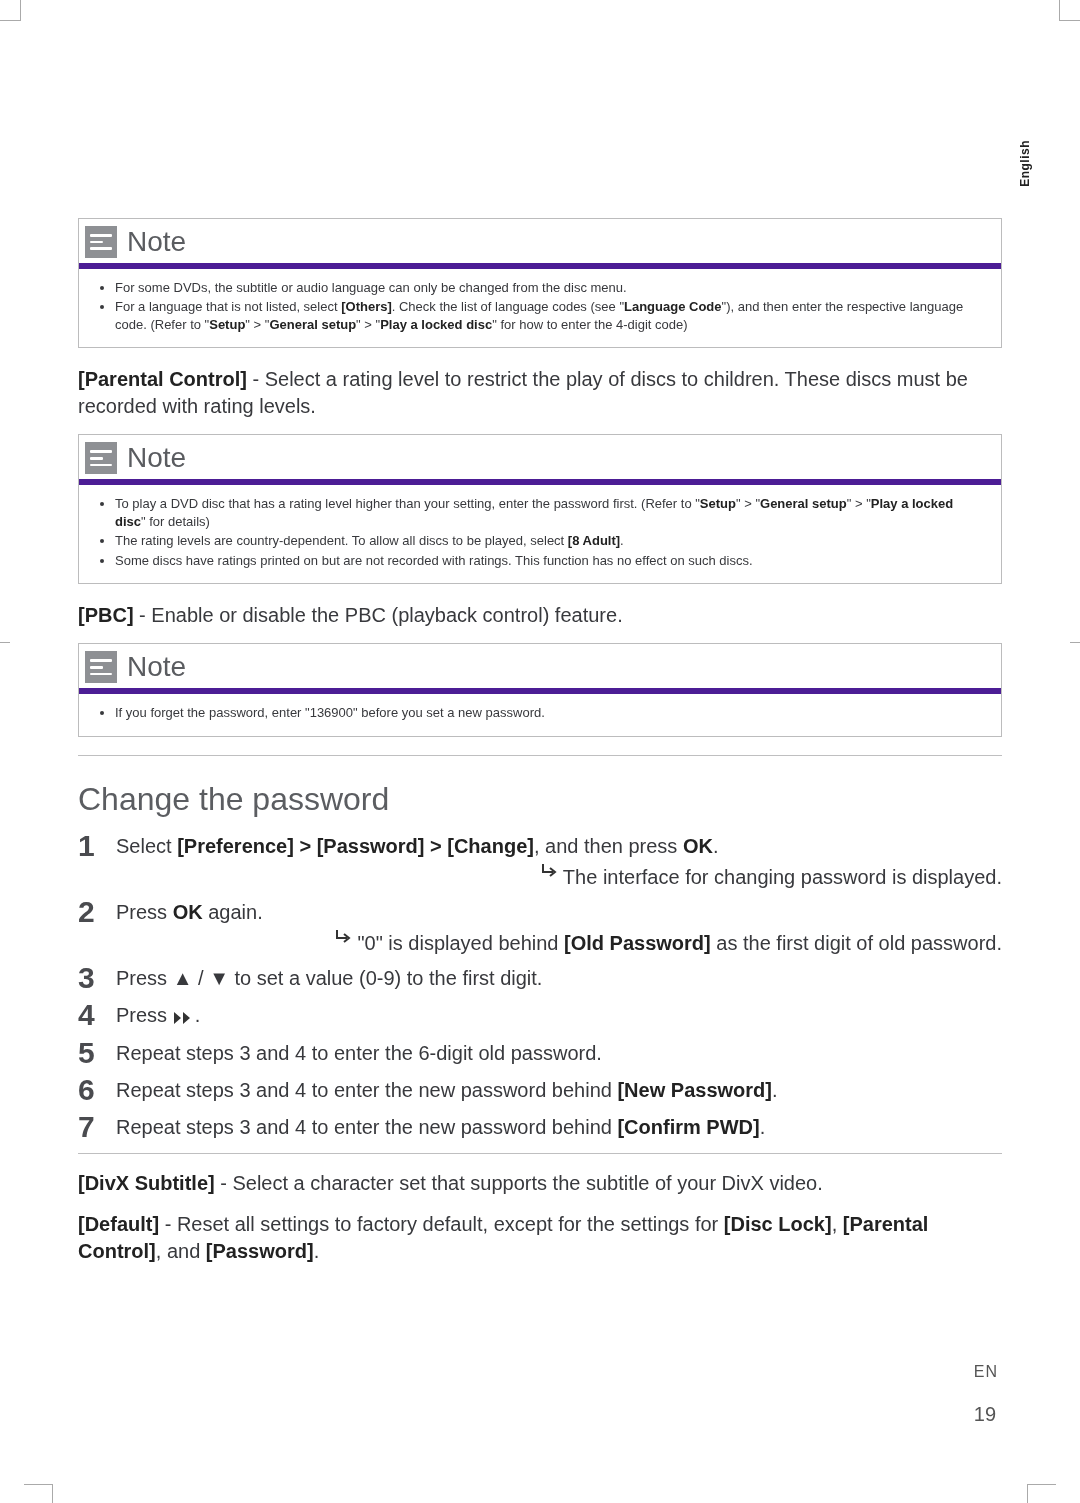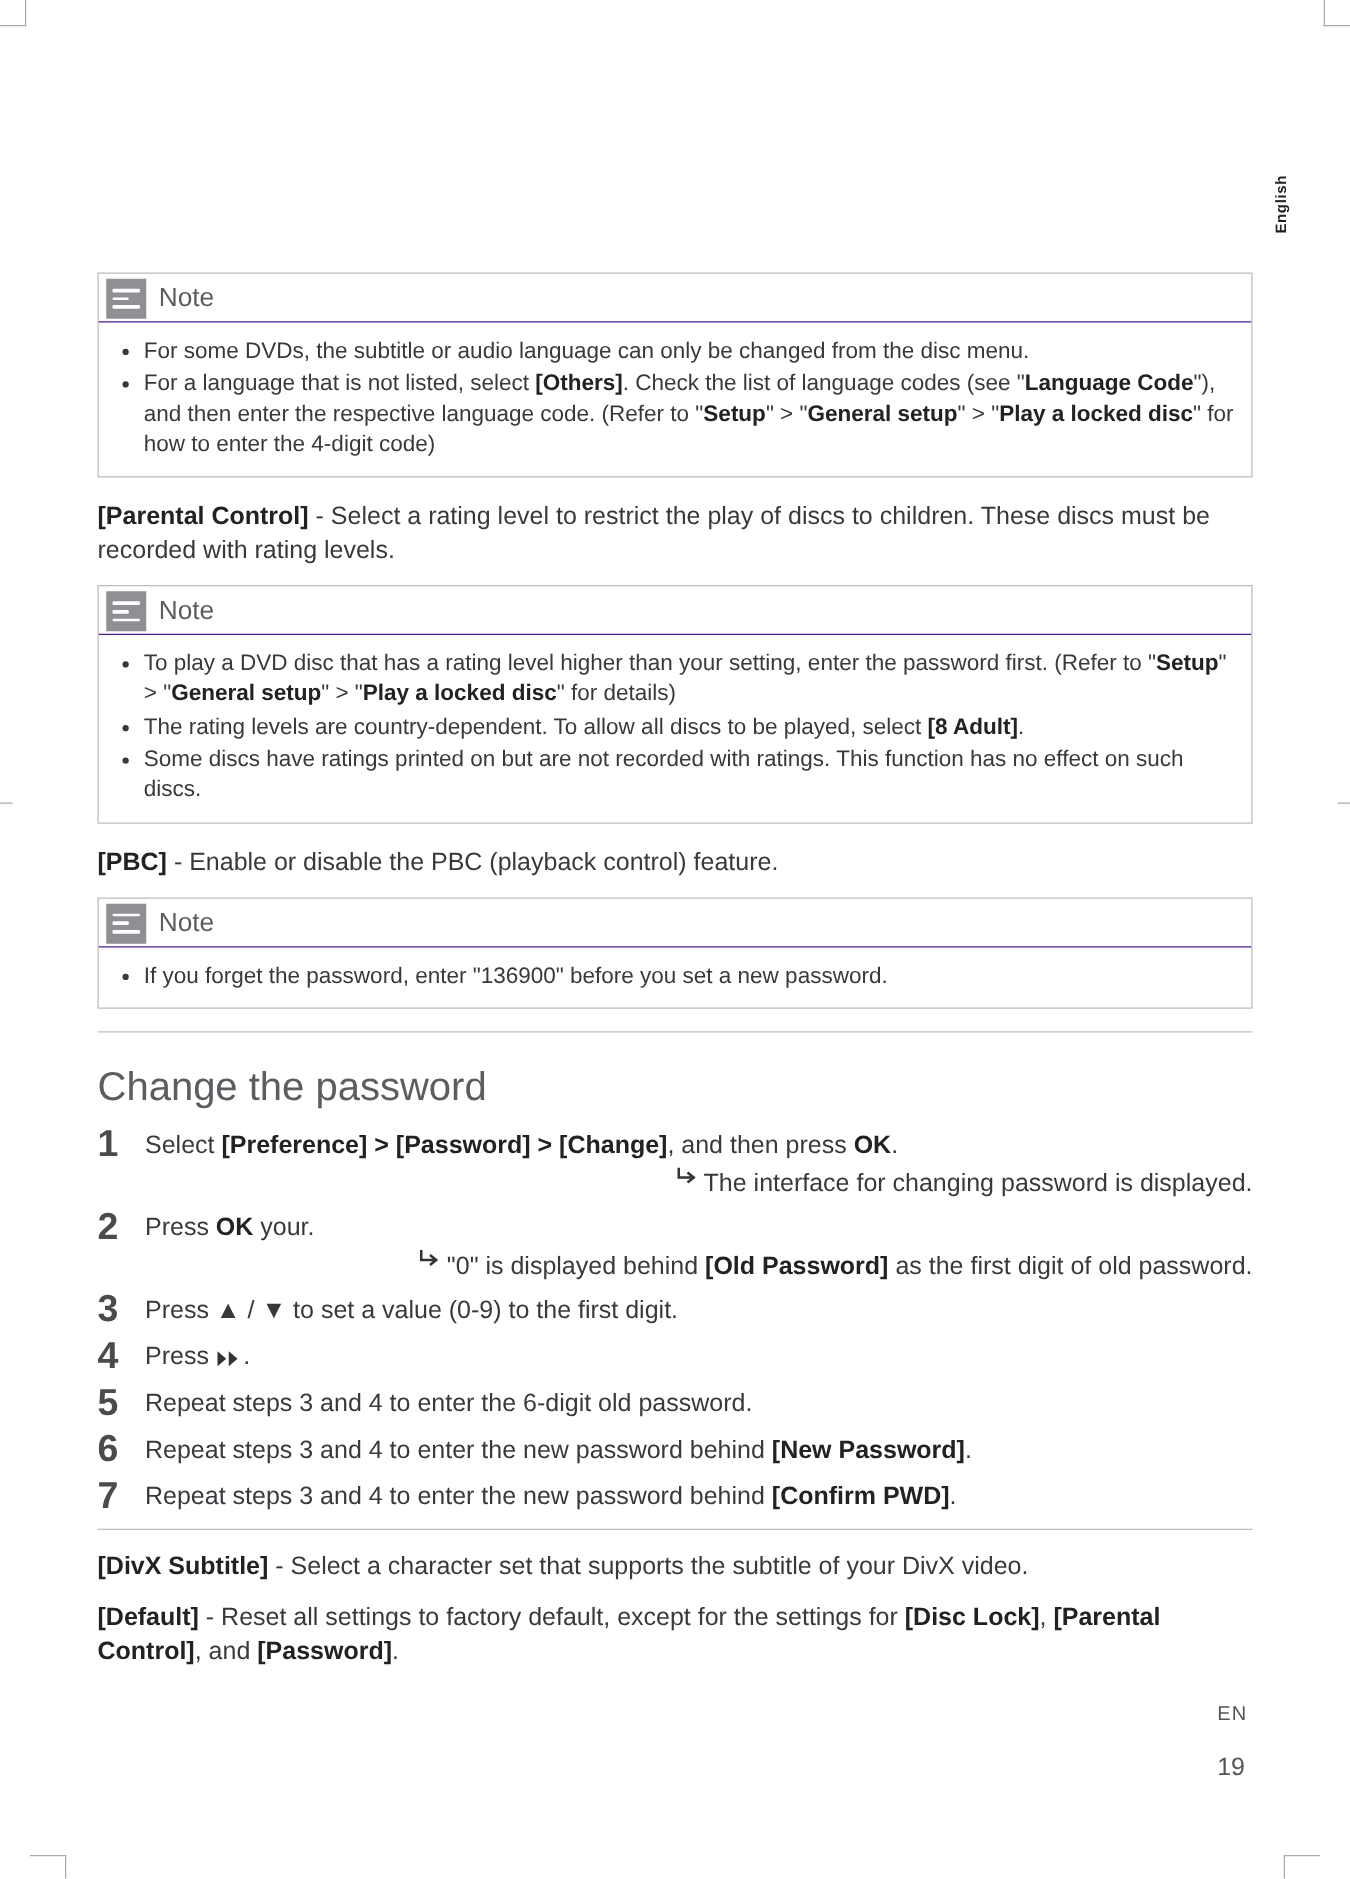--- a/index.html
+++ b/index.html
@@ -63,27 +63,27 @@
     justify-content: center;
     align-items: stretch;
     padding: 6px 5px;
     box-sizing: border-box;
   }
   .note-icon .bar { background: #fff; height: 4px; margin: 2px 0; border-radius: 1px;}
   .note-icon .bar:nth-child(1){ width: 100%; }
   .note-icon .bar:nth-child(2){ width: 60%; }
   .note-icon .bar:nth-child(3){ width: 100%; }
   .note-title {
-    font-size: 21px;
+    font-size: 28px;
     color: #5a5c60;
   }
   .note-body {
     padding: 4px 14px 12px 14px;
-    border-top: 1px solid #4c1d95;
-    font-size: 18px;
+    border-top: 6px solid #4c1d95;
+    font-size: 13px;
   }
   .note-body ul {
     margin: 6px 0 0 0;
     padding-left: 22px;
   }
   .note-body li { margin: 2px 0; }
   p.setting {
     margin: 10px 0 14px 0;
   }
   .bold { font-weight: 600; color: #222; }
@@ -244,21 +244,21 @@
               </svg>
           </span>
           <span>The interface for changing password is displayed.</span>
         </div>
       </div>
     </div>
 
     <div class="step">
       <div class="num">2</div>
       <div class="body">
-        <span>Press </span><span class="bold">OK</span><span> your.</span>
+        <span>Press </span><span class="bold">OK</span><span> again.</span>
         <div class="sub">
           <span class="arrow">
             <svg width="18" height="14" viewBox="0 0 18 14">
                 <path d="M2 0 V8 H12 M9 4 L14 8 L9 12" stroke="#333" stroke-width="2" fill="none"></path>
               </svg>
           </span>
           <span>
             <span>"0" is displayed behind </span><span class="bold">[Old Password]</span><span> as the first digit of old password.</span>
           </span>
         </div>

